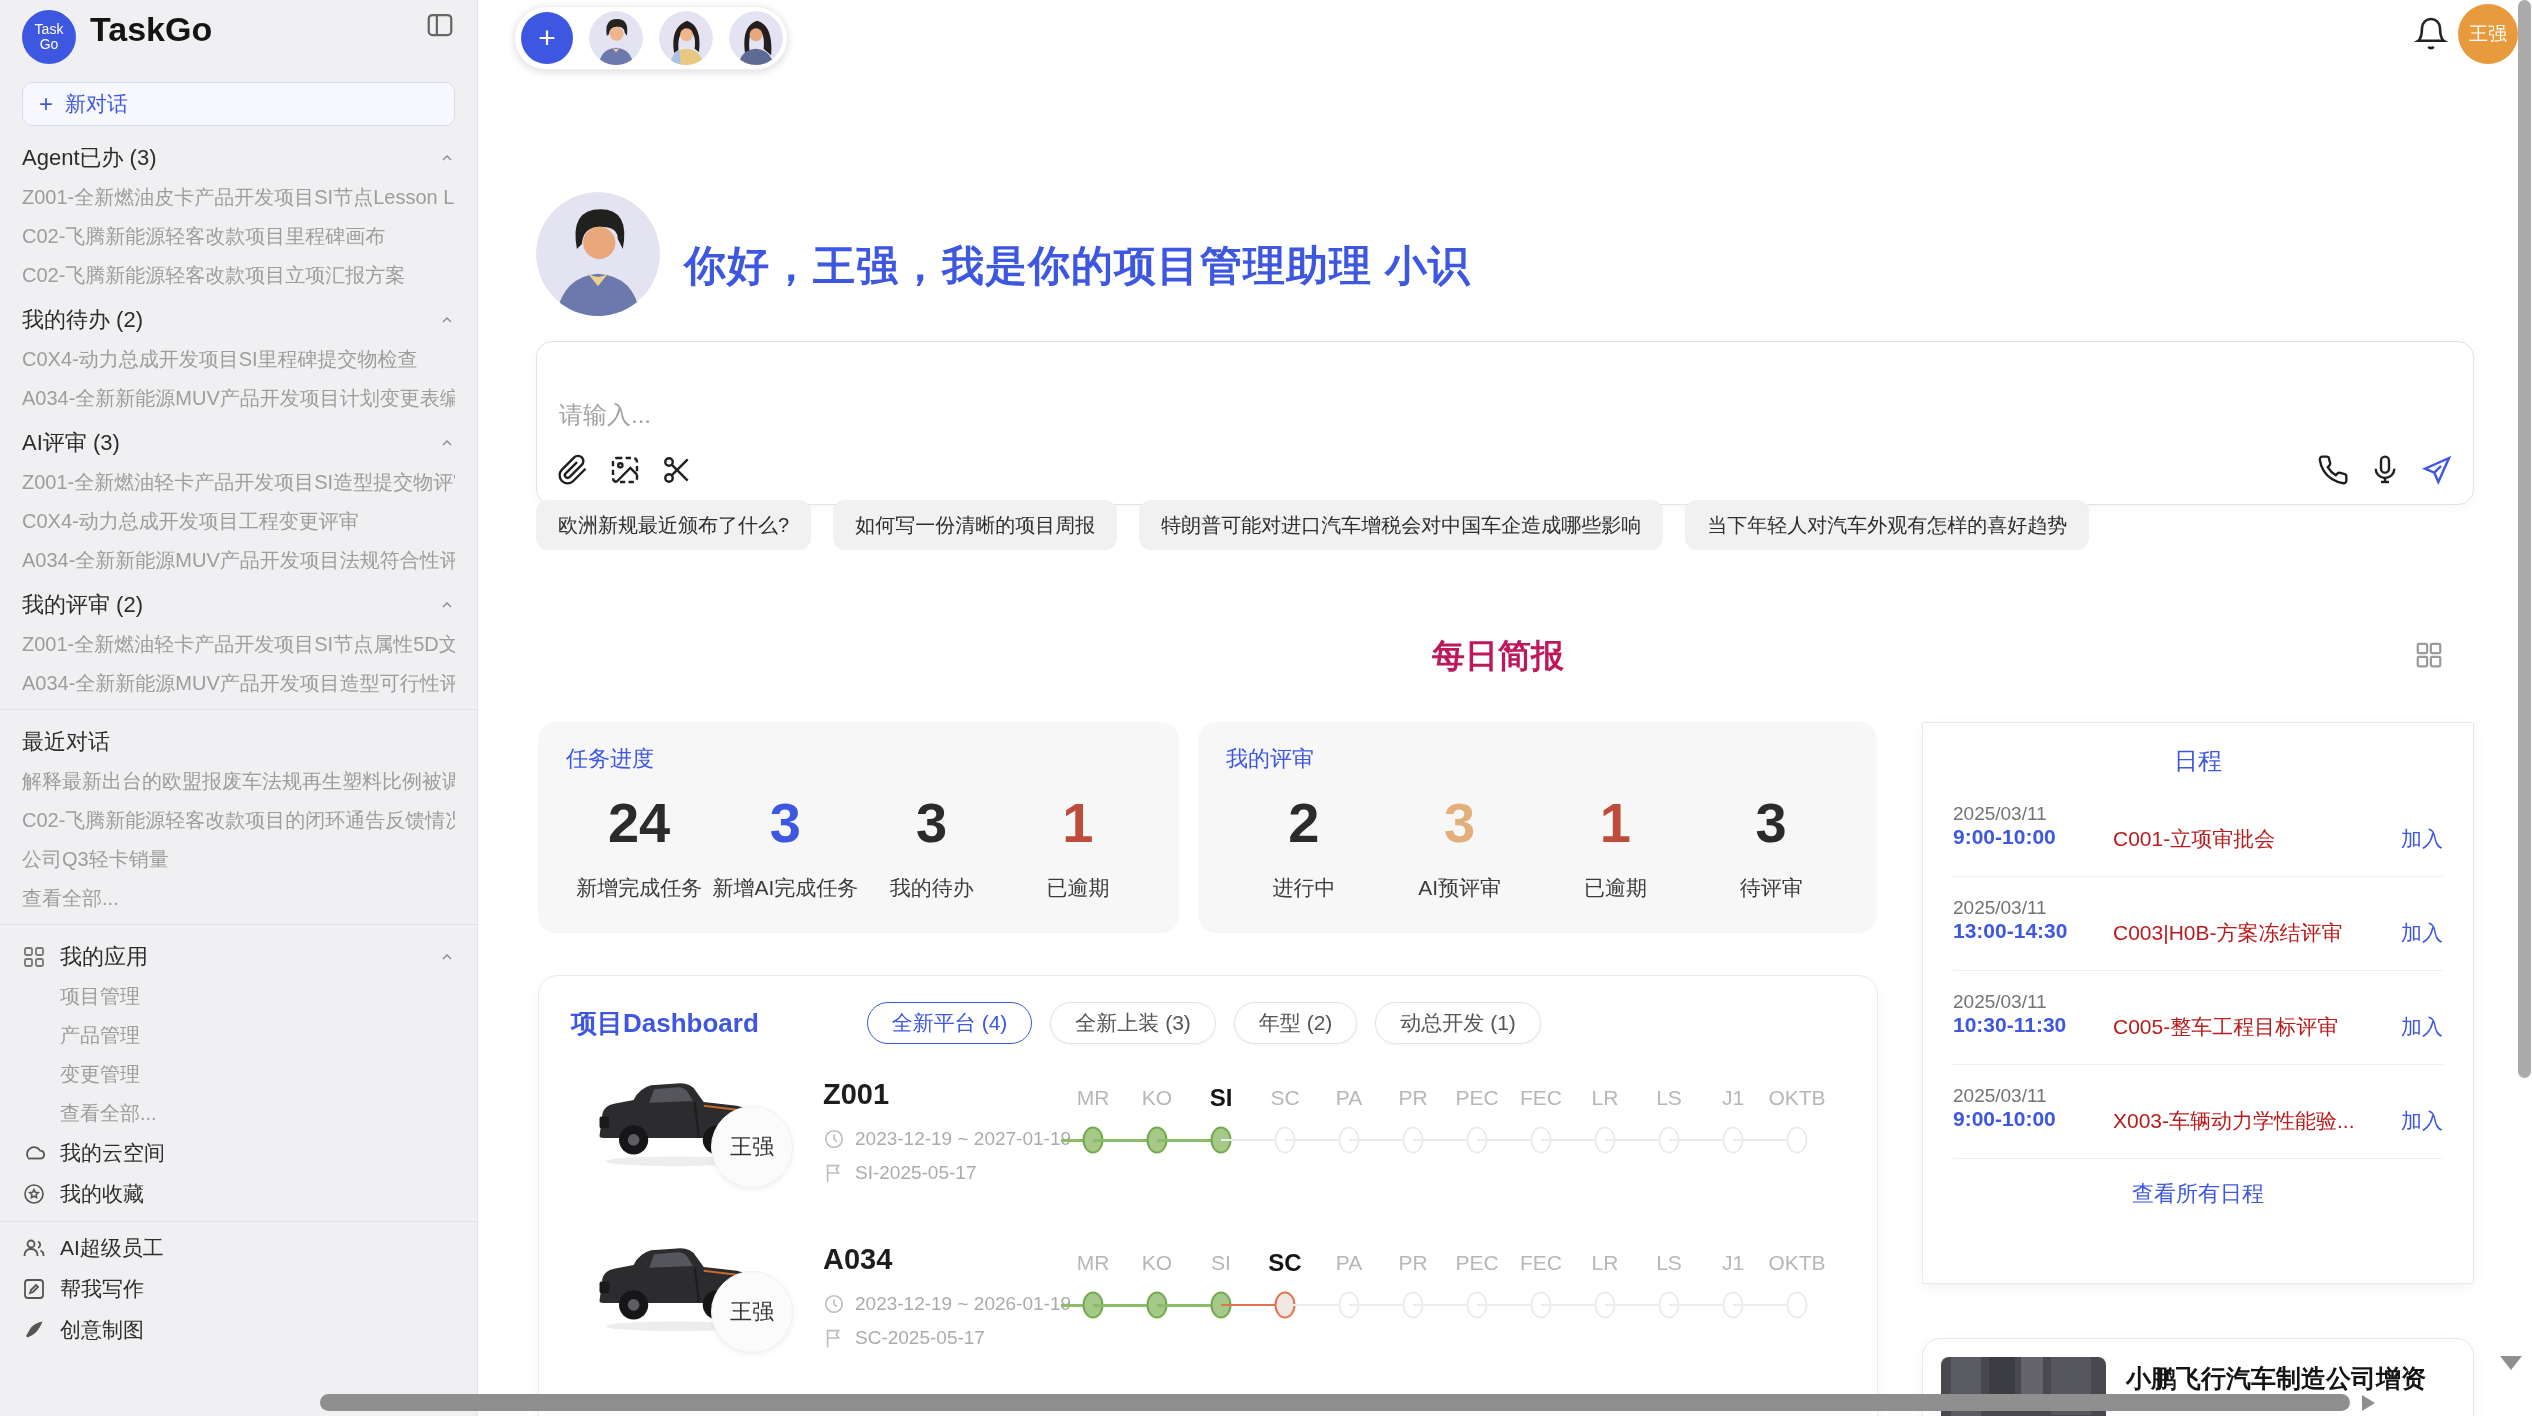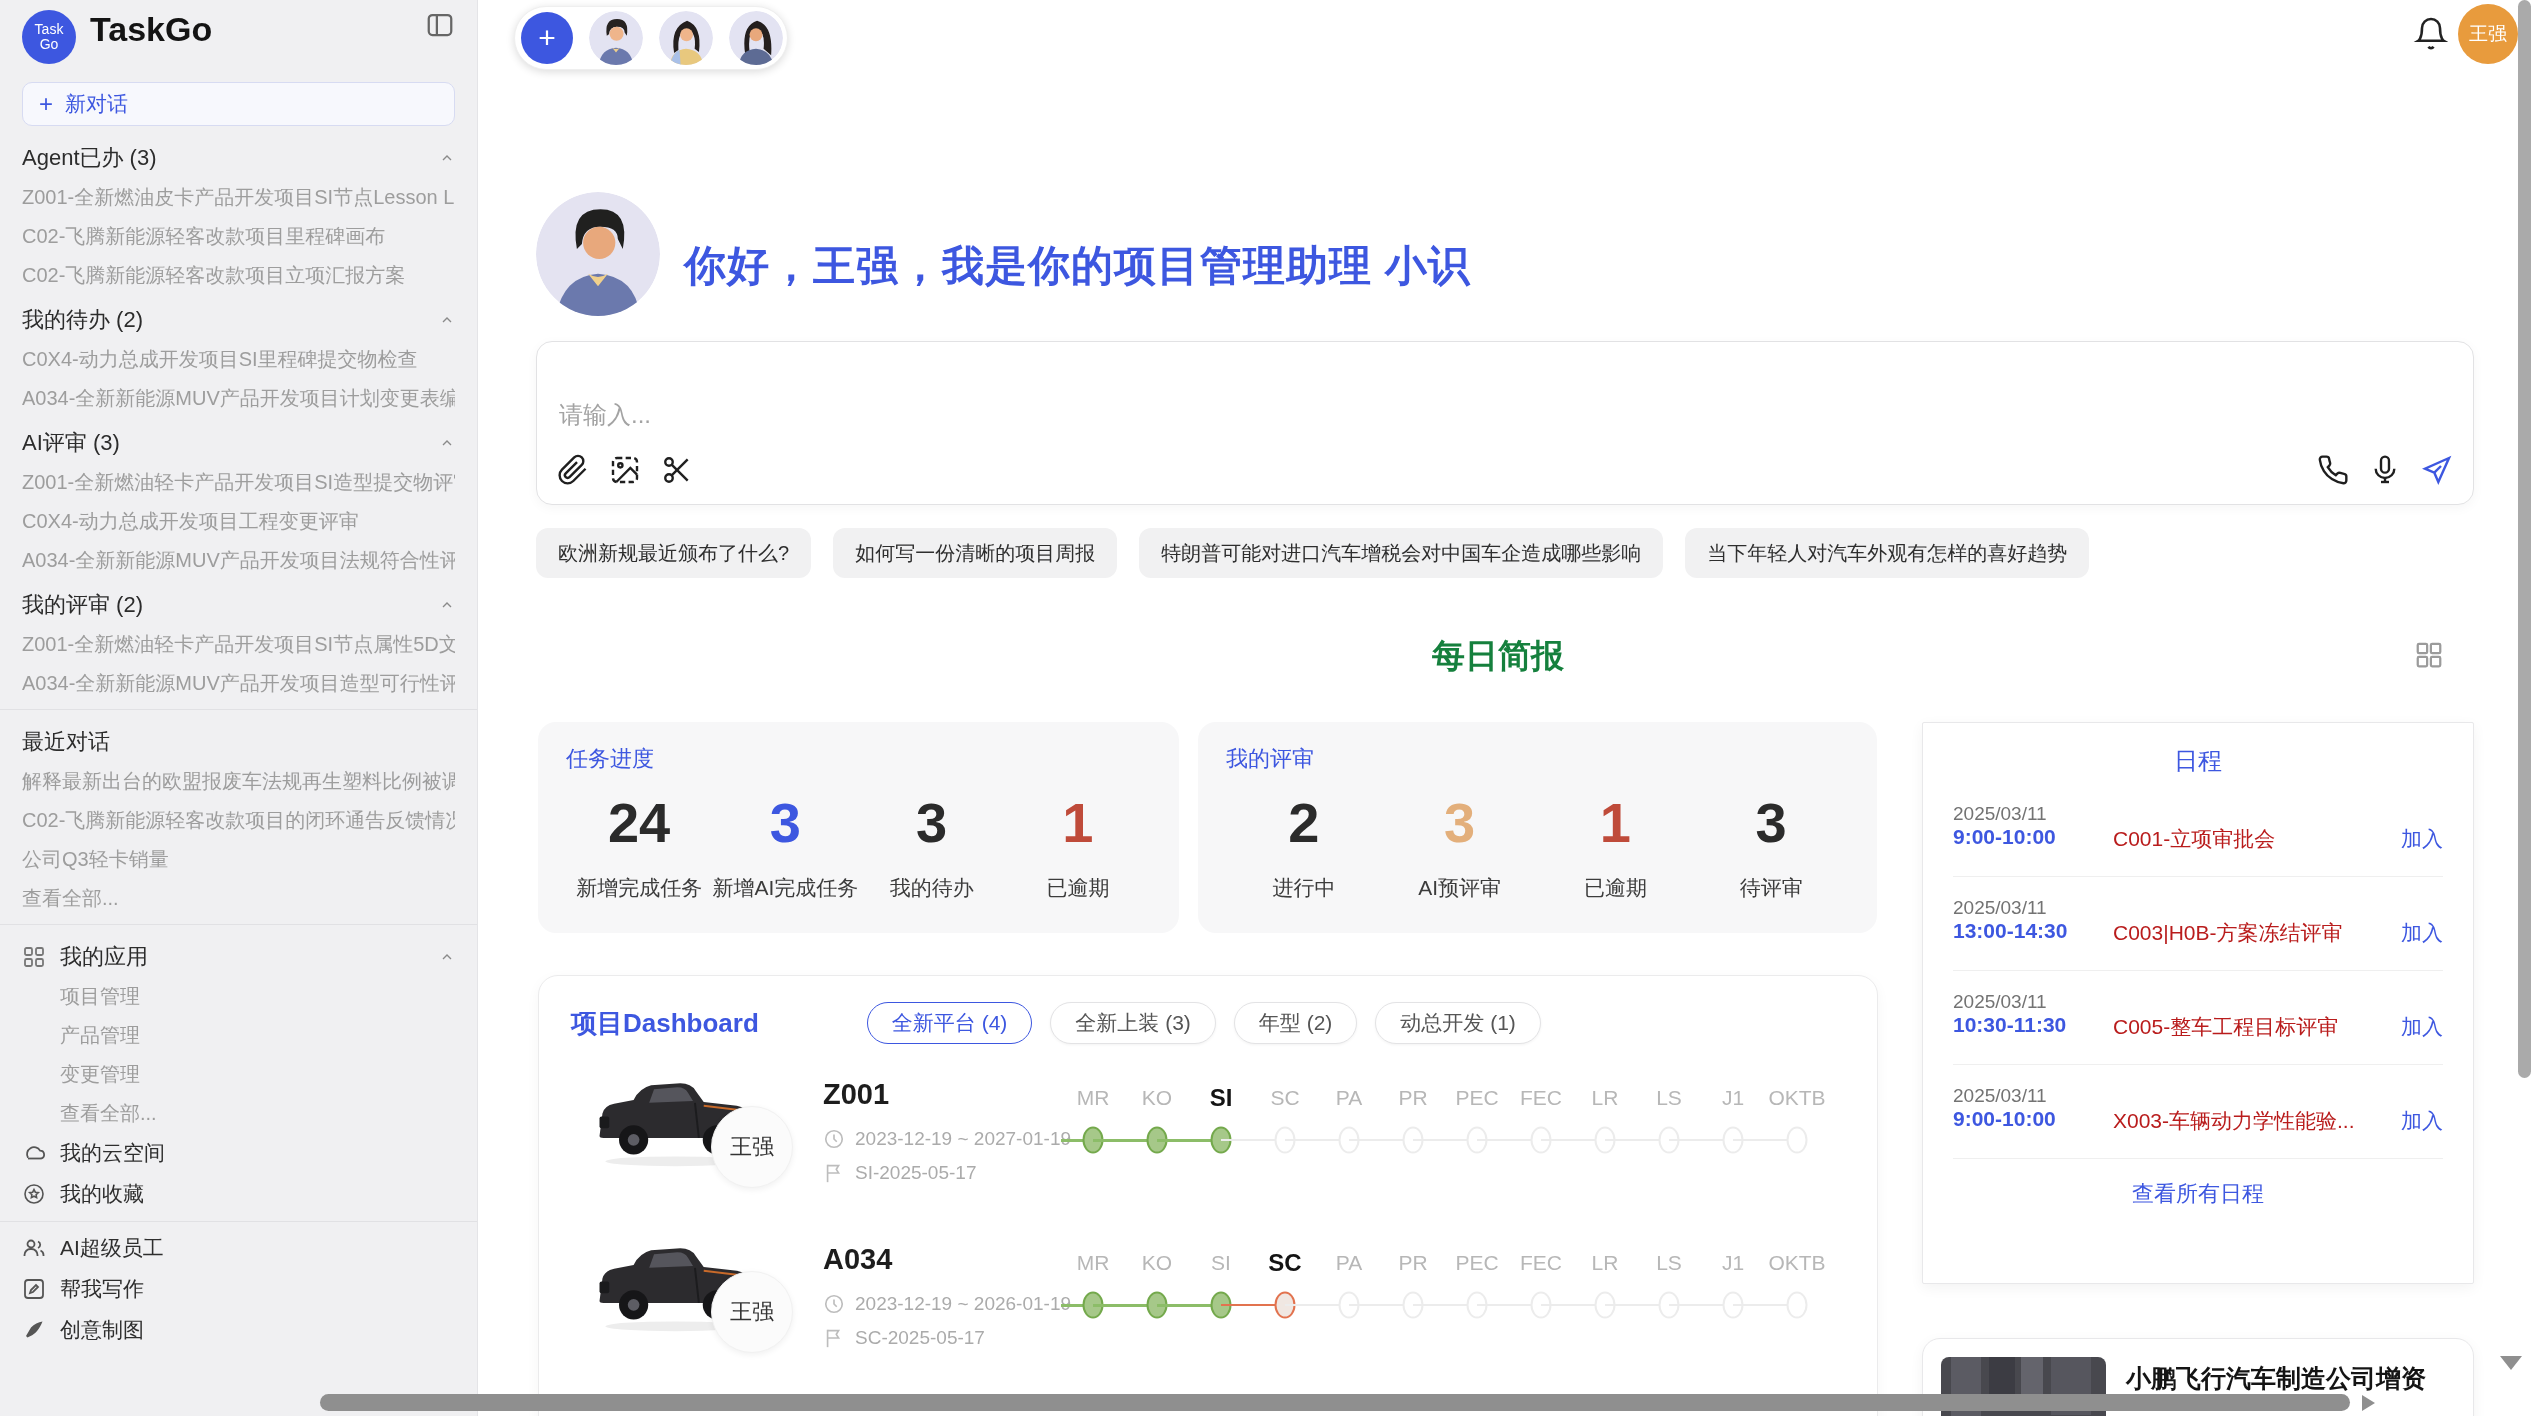--- a/index.html
+++ b/index.html
@@ -48,26 +48,26 @@
   .inputbox{left:536px;top:341px;width:1938px;height:164px;background:#fff;border:1px solid #e2e2e4;
     border-radius:16px;box-shadow:0 3px 12px rgba(0,0,0,.04);}
   .inputbox input{position:absolute;left:22px;top:48px;width:1400px;height:50px;border:none;outline:none;
     font-size:24px;color:#333;background:transparent;}
   .inputbox input::placeholder{color:#a3a3a3;}
   .tool-row{position:absolute;bottom:16px;display:flex;gap:16px;align-items:center;}
   .tool-row.l{left:18px;} .tool-row.r{right:18px;}
   .icon-btn{width:36px;height:36px;color:#1f1f1f;cursor:pointer;background:none;border:none;padding:2px;}
   .icon-btn.send{color:#3d57e0;}
 
-  .chips{left:536px;top:528px;width:1938px;display:flex;gap:22px;}
+  .chips{left:536px;top:500px;width:1938px;display:flex;gap:22px;}
   .chip{height:50px;line-height:50px;border-radius:12px;background:#f1f1f2;color:#2e2e2e;
     font-size:20px;padding:0 22px;white-space:nowrap;cursor:pointer;}
 
   
-  .briefing-title{left:478px;top:634px;width:2040px;text-align:center;font-size:33px;font-weight:700;color:#15803d;}
+  .briefing-title{left:478px;top:634px;width:2040px;text-align:center;font-size:33px;font-weight:700;color:#be185d;}
   .briefing-grid{left:2414px;top:640px;width:30px;height:30px;color:#9b9b9b;cursor:pointer;}
 
   .stat-card{background:#f7f7f8;border-radius:18px;padding:22px 28px;}
   .stat-card.a{left:538px;top:722px;width:641px;height:211px;}
   .stat-card.b{left:1198px;top:722px;width:679px;height:211px;}
   .stat-title{font-size:22px;color:#3d57e0;}
   .stat-row{display:flex;margin-top:18px;}
   .stat-col{flex:1;text-align:center;}
   .stat-num{font-size:56px;font-weight:600;color:#2b2b2b;line-height:62px;}
   .stat-num.blue{color:#3d57e0;} .stat-num.red{color:#bf4b3a;} .stat-num.orange{color:#e3af7b;}

